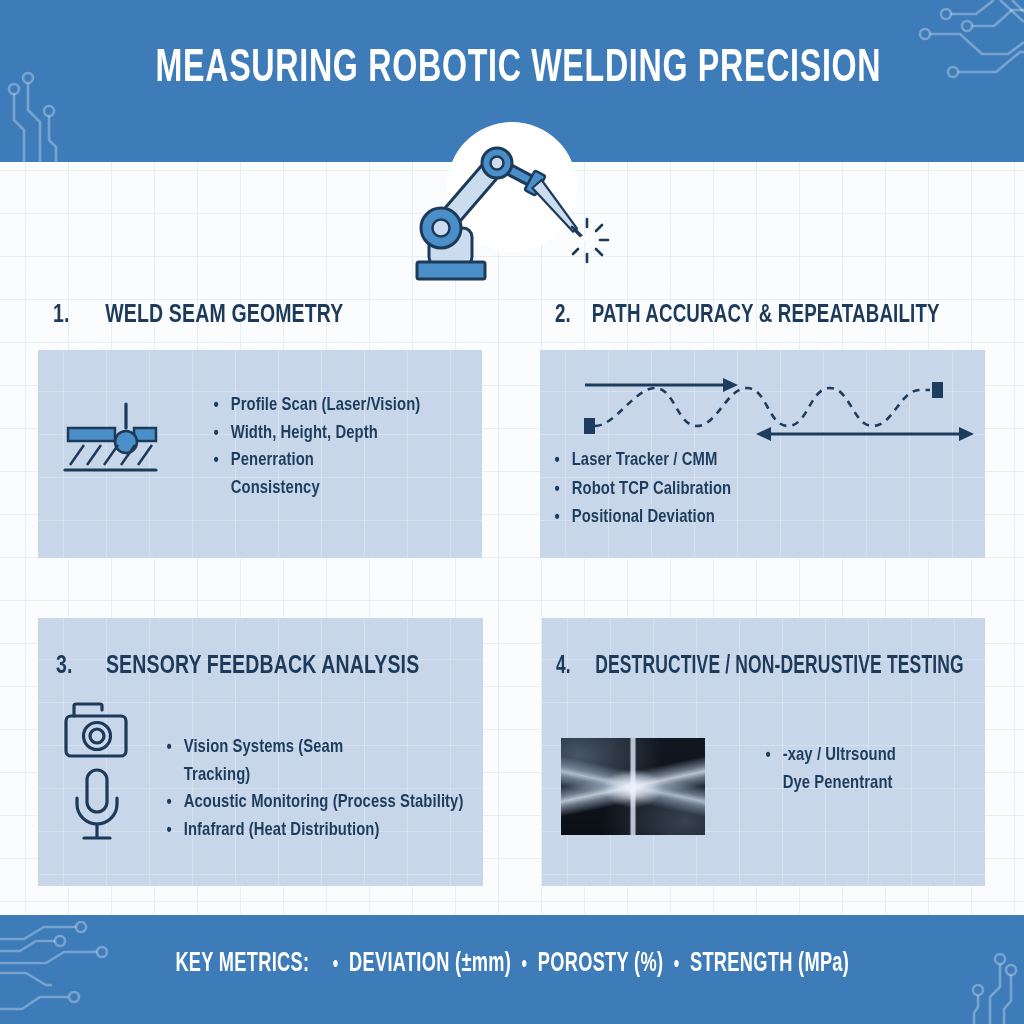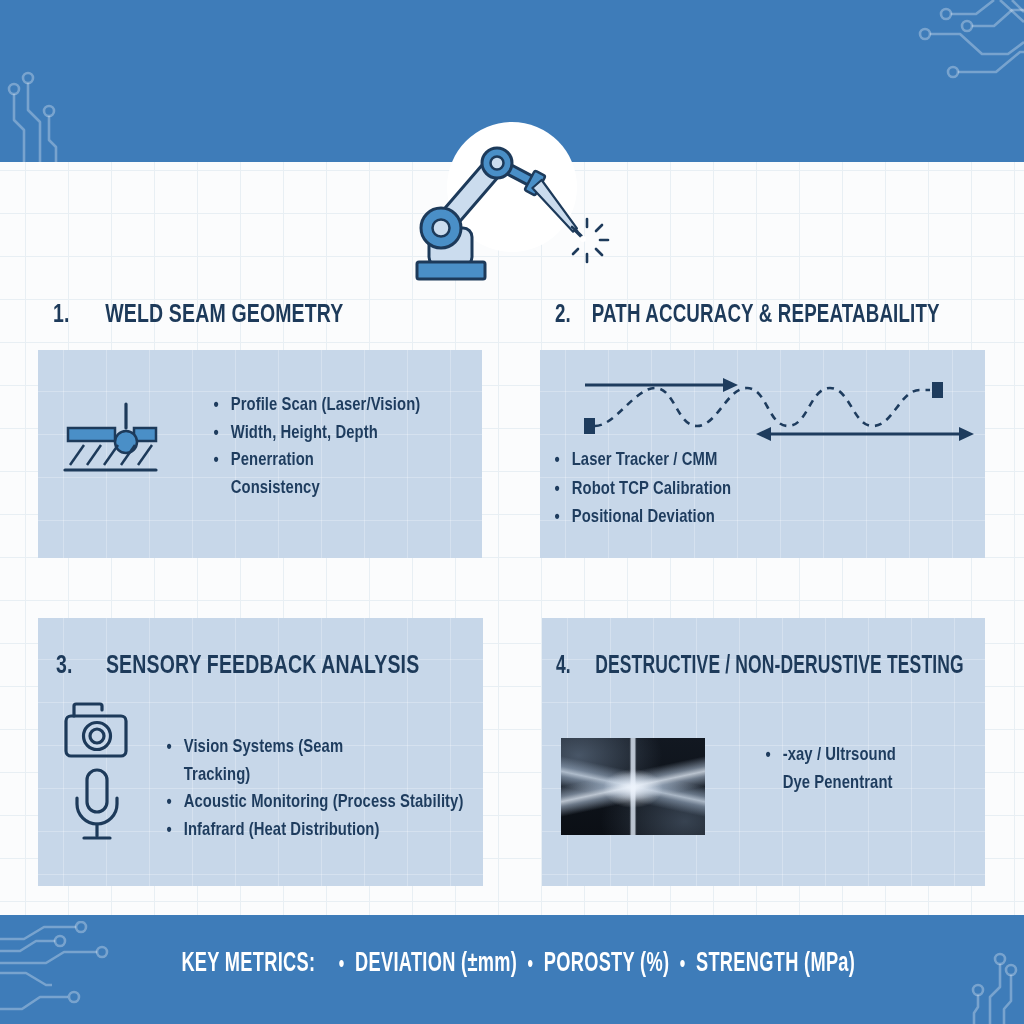--- a/index.html
+++ b/index.html
@@ -46,21 +46,21 @@
   .icon-svg .ol{fill:none;stroke:#1d3a5a;stroke-width:3.2;stroke-linejoin:round;stroke-linecap:round;}
   .xray{position:absolute;left:561px;top:738px;width:144px;height:97px;
         background:
           radial-gradient(40px 26px at 50% 52%, rgba(238,244,252,.95), rgba(238,244,252,0) 75%),
           linear-gradient(90deg, transparent 47.5%, rgba(225,235,248,.8) 49%, rgba(225,235,248,.8) 51%, transparent 52.5%),
           linear-gradient(168deg, transparent 38%, rgba(180,198,220,.55) 46%, rgba(226,236,248,.8) 50%, rgba(180,198,220,.55) 54%, transparent 62%),
           linear-gradient(12deg, transparent 38%, rgba(170,190,214,.5) 46%, rgba(214,228,244,.75) 50%, rgba(170,190,214,.5) 54%, transparent 62%),
           radial-gradient(120px 80px at 12% 18%, rgba(118,138,162,.55), transparent 70%),
           radial-gradient(120px 80px at 86% 86%, rgba(108,128,152,.45), transparent 70%),
           linear-gradient(#121821,#0b0f15);}
-  .footer-line{position:absolute;left:0;right:0;top:946px;display:flex;}
+  .footer-line{position:absolute;left:0;right:0;top:946px;display:flex;justify-content:center;}
   .footer-inner{display:flex;align-items:baseline;transform:scaleX(.65);transform-origin:50% 50%;
         color:#ffffff;font-size:28px;font-weight:bold;white-space:nowrap;letter-spacing:.5px;}
   .footer-inner .sep{margin:0 16px;font-size:24px;}
   .footer-inner .lbl{margin-right:20px;}
   .robot .dk{stroke:#1d3a5a;stroke-linejoin:round;}
 </style>
 </head>
 <body>
 
 <div class="page">
@@ -79,20 +79,23 @@
         <path d="M51,14 H76 L94,0"></path>
       <circle cx="67" cy="26" r="5"></circle>
         <path d="M72,26 H94 L112,10 H124"></path>
       <circle cx="25" cy="34" r="5"></circle>
         <path d="M30,34 H60 L82,54 H108 L124,42"></path>
       <circle cx="53" cy="72" r="5"></circle>
         <path d="M58,72 H96 L120,52 H124"></path>
       <path d="M100,0 L124,22"></path>
         <path d="M112,0 L124,12"></path>
     </svg>
+    <div class="main-title">
+      <span>MEASURING ROBOTIC WELDING PRECISION</span>
+    </div>
   </div>
 
   <div class="dome"></div>
   <svg class="robot" style="position:absolute;left:400px;top:128px" width="210" height="160" viewBox="0 0 210 160">
     <polygon class="dk" points="33.4,93.5 89.4,28.5 104.6,41.5 48.6,106.5" fill="#cbdcee" stroke-width="3"></polygon>
     <path d="M97,35 L133,54" stroke="#1d3a5a" stroke-width="13" stroke-linecap="round" fill="none"></path>
     <path d="M97,35 L133,54" stroke="#4a8fc7" stroke-width="7" stroke-linecap="round" fill="none"></path>
     <rect class="dk" x="29" y="100" width="43" height="38" rx="9" fill="#cbdcee" stroke-width="3"></rect>
     <rect class="dk" x="17" y="134" width="68" height="17" rx="2" fill="#4a8fc7" stroke-width="3"></rect>
     <circle class="dk" cx="41" cy="100" r="20" fill="#4a8fc7" stroke-width="3"></circle>

